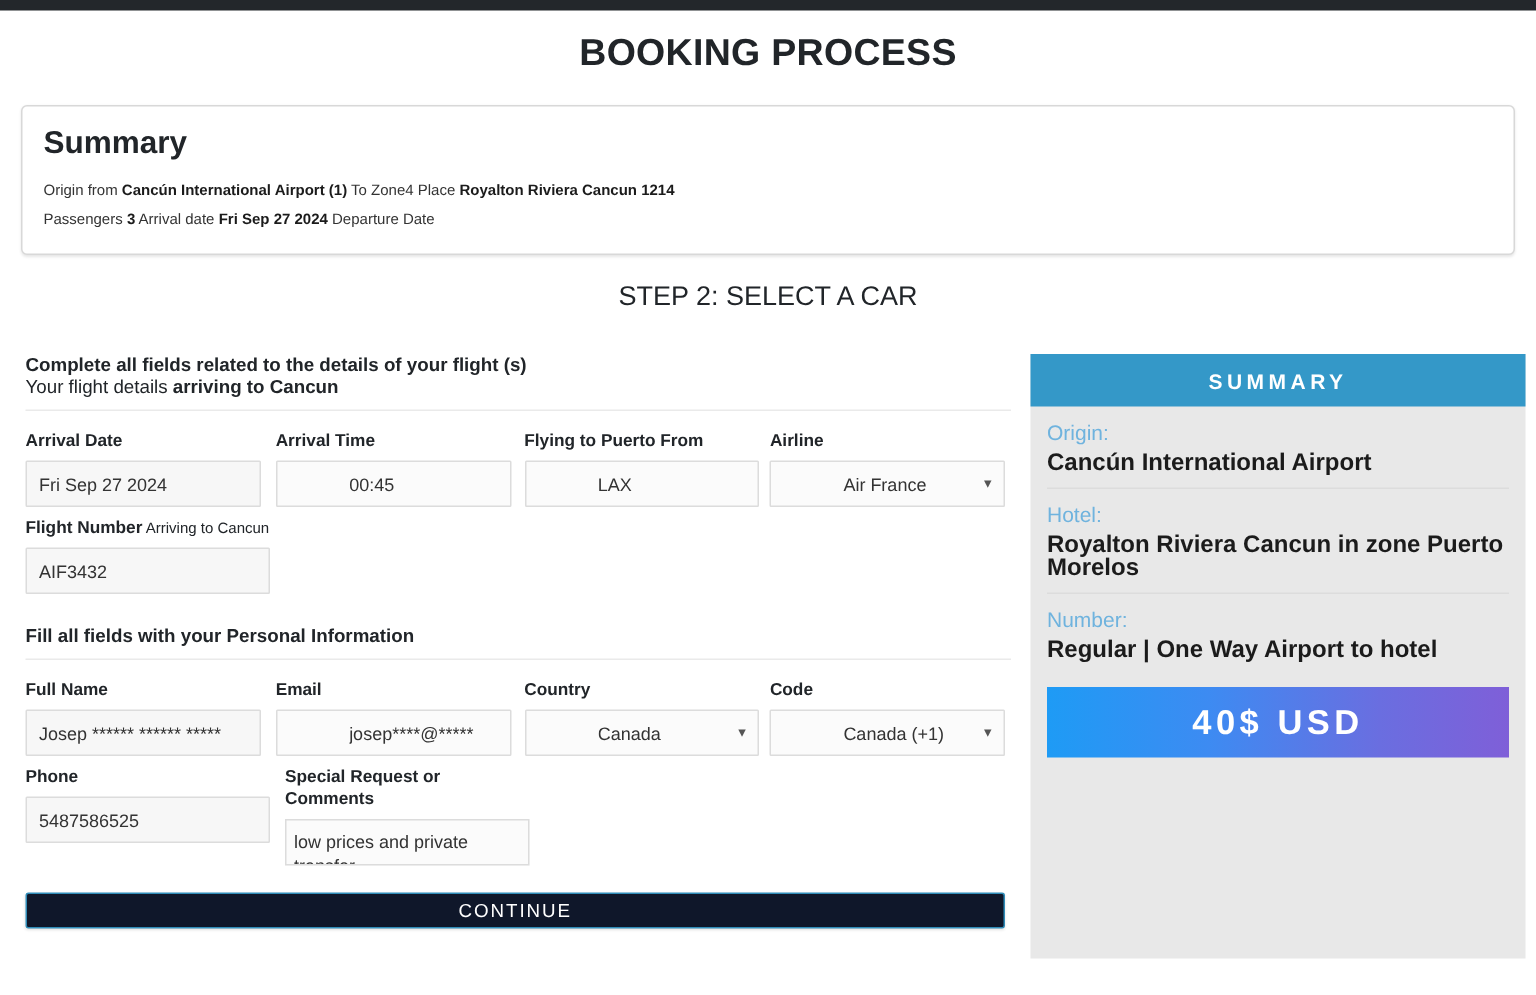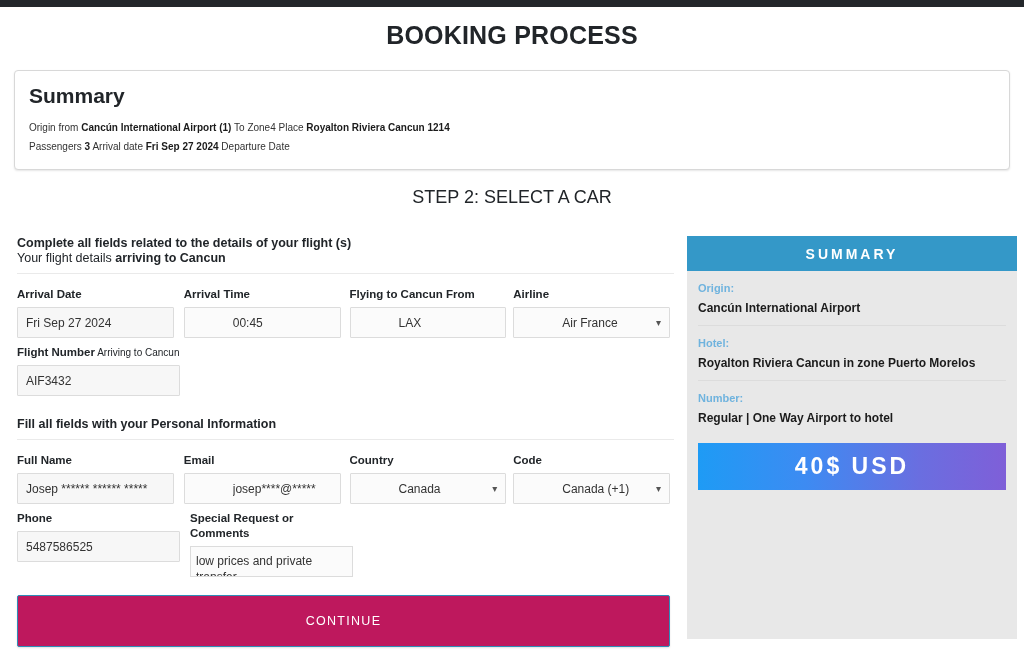--- a/index.html
+++ b/index.html
@@ -123,22 +123,22 @@
     outline: none;
     overflow: hidden;
     line-height: 16px;
     display: block;
   }
   .mt-flight { margin-top: 7px; }
   .personal-head { margin-top: 21px; }
   .continue-btn {
     margin-top: 18px;
     width: 653px;
-    height: 52px;
-    background: #be185d;
+    height: 24px;
+    background: #0f172a;
     border: 1px solid #2f8cb8;
     color: #ffffff;
     font-size: 12.5px;
     letter-spacing: 1.3px;
     font-family: "Liberation Sans", sans-serif;
     cursor: pointer;
     border-radius: 2px;
     box-shadow: 0 1px 2px rgba(0,0,0,.12);
     display: flex; align-items: center; justify-content: center; text-align: right;
   }
@@ -157,28 +157,28 @@
     font-size: 14px;
     font-weight: bold;
     letter-spacing: 3px;
     height: 35px;
     display: flex; align-items: center; justify-content: center;
   }
   .side-body { padding: 0 11px; }
   .side-item { padding: 11px 0 9px 0; border-bottom: 1px solid #dcdcdc; }
   .side-item:last-of-type { border-bottom: none; }
   .side-key {
-    font-size: 11px;
+    font-size: 14px;
     color: #6fb3de;
-    font-weight: bold;
+    font-weight: normal;
     margin-bottom: 6px;
     line-height: 13px;
   }
   .side-val {
-    font-size: 12px;
+    font-size: 16px;
     font-weight: bold;
     color: #1b1b1b;
     line-height: 15px;
   }
   .price-btn {
     margin: 8px 0 0 0;
     height: 47px;
     background: linear-gradient(90deg, #1e9bf5 0%, #3d8bf2 35%, #6a6ee0 72%, #7f5fd8 100%);
     color: #fff;
     font-size: 23px;
@@ -223,21 +223,21 @@
     <div class="row">
       <div class="field">
         <label class="flabel">Arrival Date</label>
         <input class="inp" type="text" value="Fri Sep 27 2024" style="">
       </div>
       <div class="field" style="margin-left:6px">
         <label class="flabel">Arrival Time</label>
         <input class="inp white" type="text" value="00:45" style="">
       </div>
       <div class="field" style="margin-left:5px">
-        <label class="flabel">Flying to Cancun From</label>
+        <label class="flabel">Flying to Puerto From</label>
         <input class="inp white" type="text" value="LAX" style="">
       </div>
       <div class="field" style="margin-left:3px">
         <label class="flabel">Airline</label>
         <div class="sel-wrap">
           <input class="inp white" type="text" readonly="" value="Air France" style="">
           <span class="chev">▾</span>
         </div>
       </div>
     </div>

